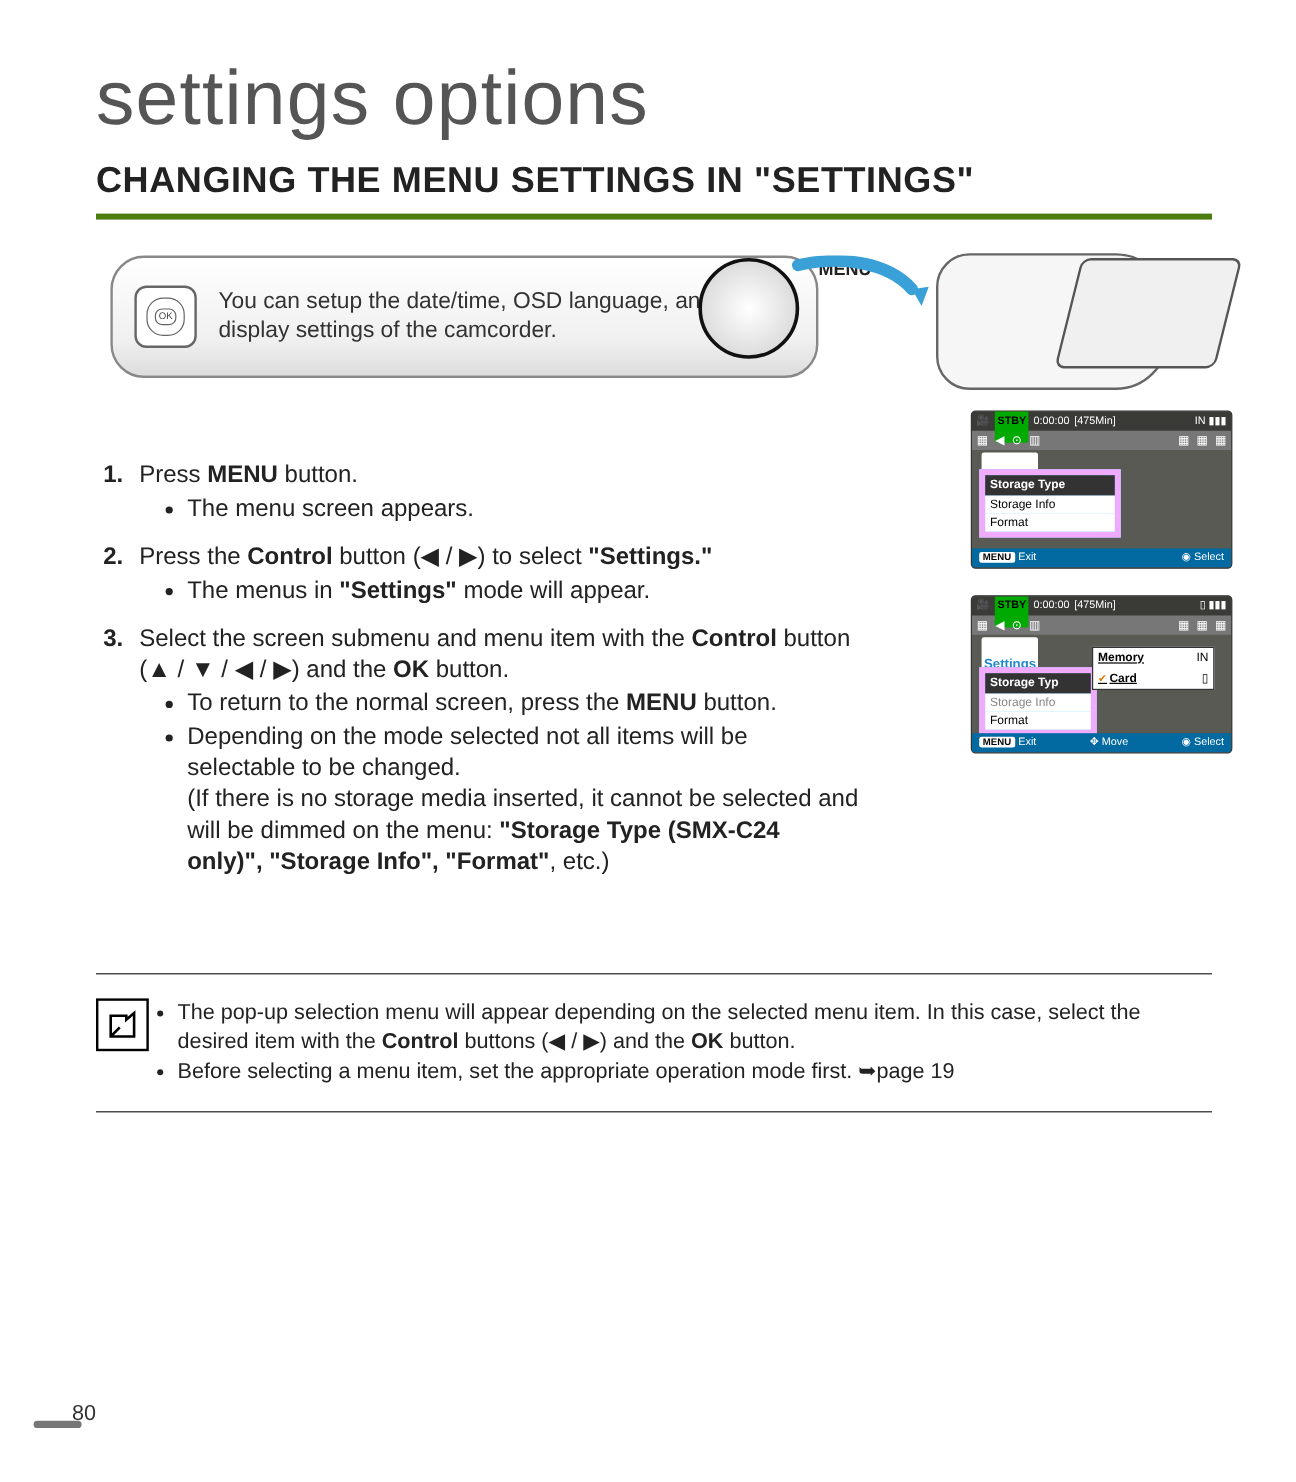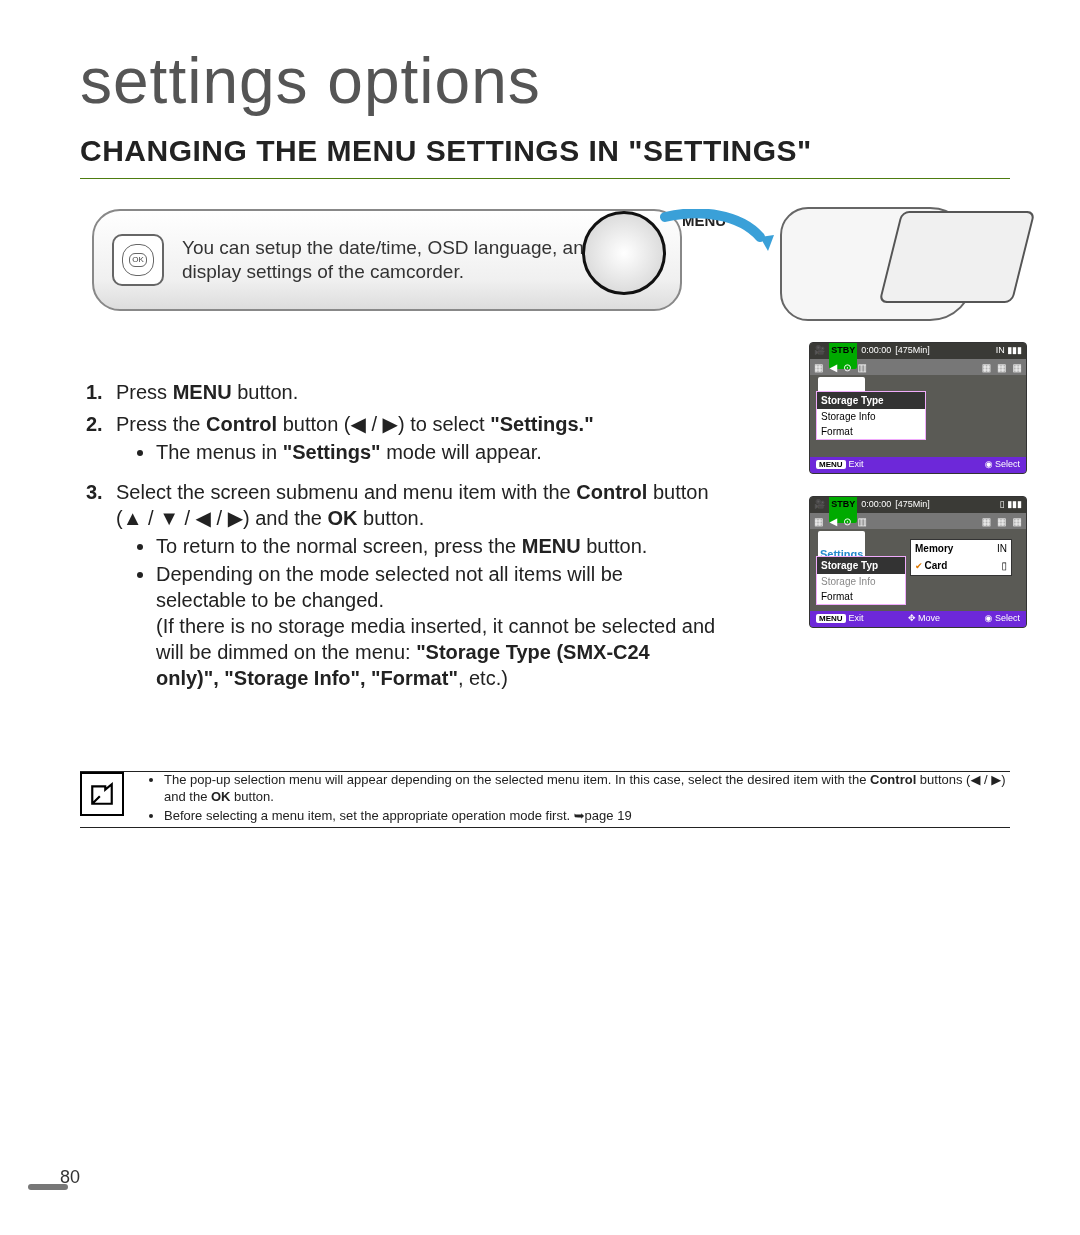--- a/index.html
+++ b/index.html
@@ -19,21 +19,21 @@
     font-size: 64px;
     font-weight: 400;
     letter-spacing: 1px;
     color: #555;
     margin: 0 0 8px 0;
   }
   .section-title {
     font-size: 30px;
     font-weight: 700;
     letter-spacing: 0.5px;
-    border-bottom: 1px solid #4d7c0f;
+    border-bottom: 5px solid #4d7c0f;
     padding-bottom: 8px;
     margin: 0 0 30px 0;
   }
   
   .intro-wrap {
     position: relative;
     height: 140px;
     margin-bottom: 30px;
   }
   .intro-box {
@@ -145,48 +145,47 @@
   .stby { background:#0a0; color:#000; font-weight:700; padding:12px 2px; border-radius:2px;}
   .shot-tabs {
     height:16px; background:#777;
     display:flex; align-items:center; gap:6px;
     padding:0 4px;
   }
   .tab-set { color:#28c; font-weight:700; font-size:11px; padding:16px 2px; background:#fff; border-radius:2px;}
   .menu-block {
     position:absolute; left:6px; top:40px;
     width:108px;
-    background:#7dd3fc; border:1px solid #f0abfc;
+    background:#7dd3fc; border:5px solid #f0abfc;
     font-size:10px;
   }
   .menu-block .hi { background:#333; color:#fff; padding:2px 4px; font-weight:700;}
   .menu-block div { padding:1px 4px; background:#fff; color:#000;}
   .shot-sub {
     position:absolute; left:100px; top:40px;
     width:100px; background:#fff; color:#000;
-    border:1px solid #333; font-size:10px;
+    border:1px solid #333; font-size:10px;text-decoration:underline;
   }
   .shot-sub div { padding:2px 4px; }
   .shot-sub .sel::before { content:"✔"; color:#d70; margin-right:2px; font-size:9px;}
   .shot-bottom {
     position:absolute; bottom:0; left:0; right:0;
-    height:16px; background:#6d28d9; color:#fff;
+    height:16px; background:#0369a1; color:#fff;
     display:flex; align-items:center; justify-content:space-between;
     padding:0 6px; font-size:9px;
   }
   .badge { background:#fff; color:#000; border-radius:2px; padding:0 3px; font-size:8px; font-weight:700; margin-right:3px;}
   
   .note {
     display:flex;
     border-top:1.5px solid #222;
     border-bottom:1.5px solid #222;
     margin-top: 72px;
-    padding: 0 0;
-    gap: 16px;
-    font-size: 13px;
+    padding: 20px 0;
+    font-size: 18px;
   }
   .note-icon {
     width:40px; height:40px;
     border:2px solid #000;
     display:flex; align-items:center; justify-content:center;
     flex-shrink:0;
   }
   .note-icon svg { width:26px; height:26px; }
   .note ul { list-style: disc; padding-left:24px; margin:0; }
   .note ul li { margin-bottom:2px; }
@@ -224,20 +223,23 @@
     <div class="cam-body"></div>
     <div class="cam-screen"></div>
   </div>
 </div>
 
 <ol class="steps">
   <li>
     <span class="num">1.</span>
     <div class="body">
       <span>Press </span><b>MENU</b><span> button.</span>
+      <ul>
+          <li>The menu screen appears.</li>
+        </ul>
     </div>
   </li>
   <li>
     <span class="num">2.</span>
     <div class="body">
       <span>Press the </span><b>Control</b><span> button (◀ / ▶) to select </span><b>"Settings."</b>
       <ul>
           <li id="s2b0">The menus in <b>"Settings"</b> mode will appear.</li>
         </ul>
     </div>

